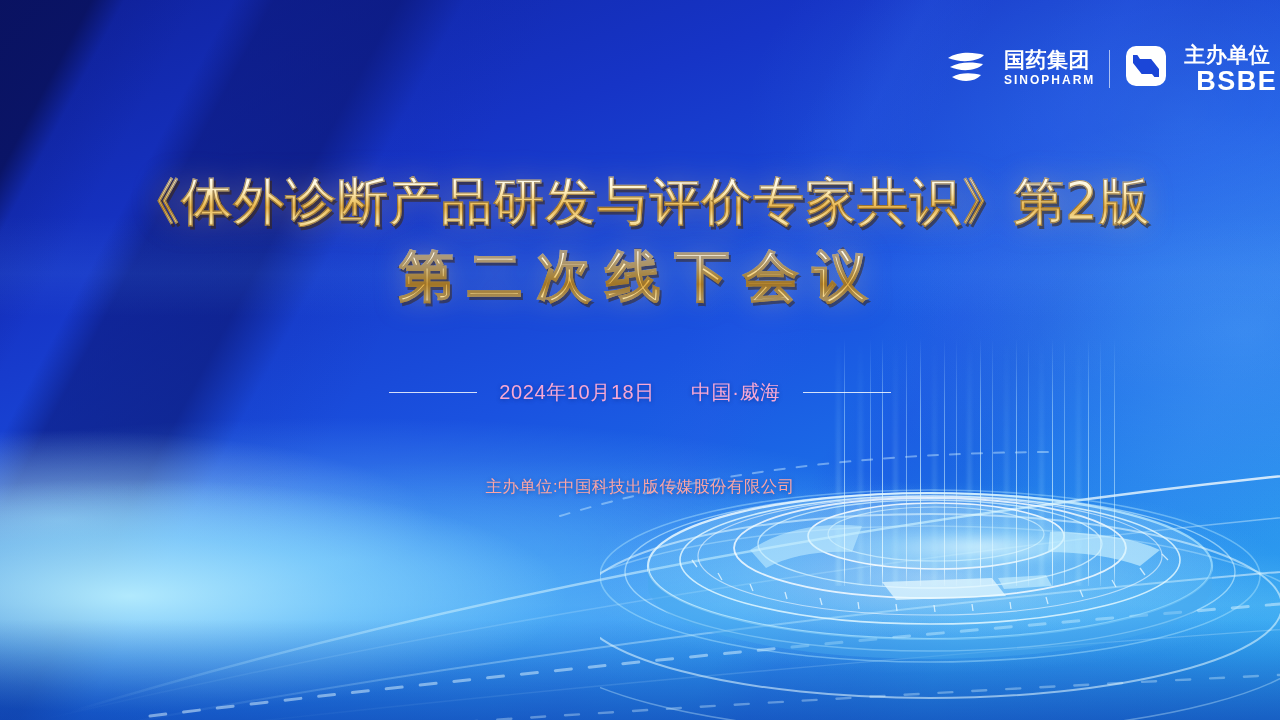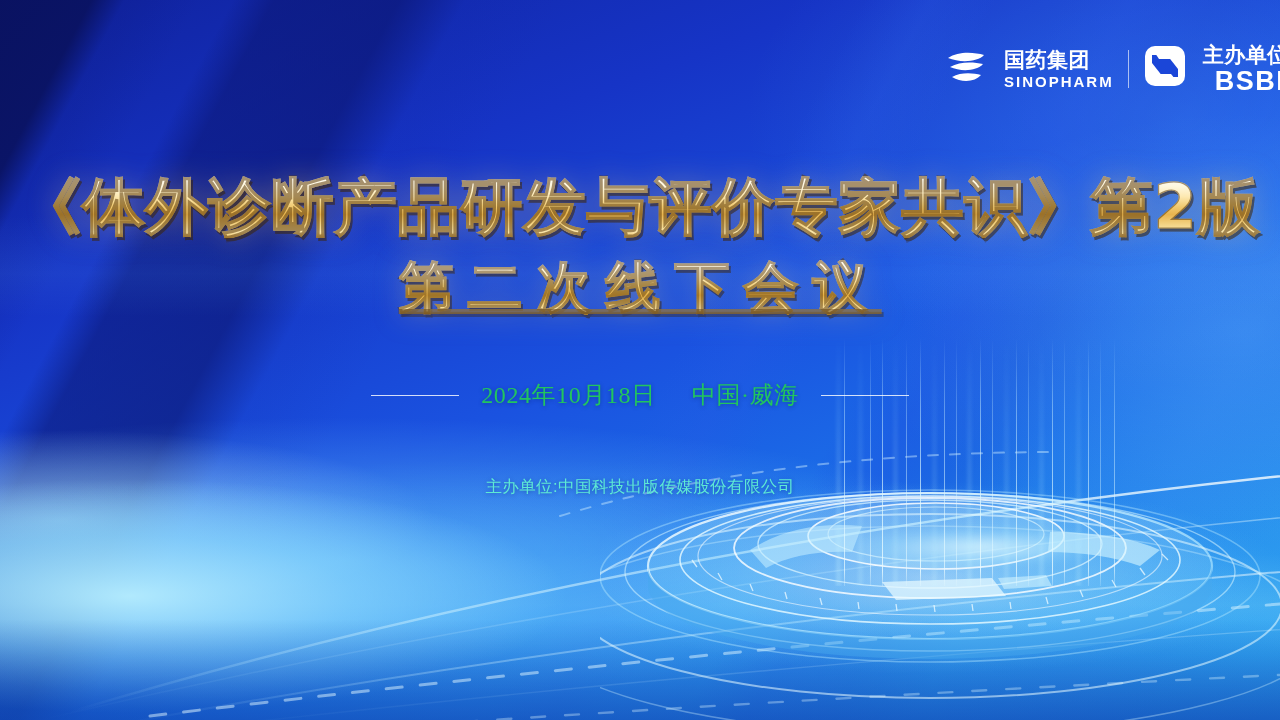--- a/index.html
+++ b/index.html
@@ -147,21 +147,21 @@
   }
   .logo-group { display: flex; gap: 16px; }
   .logo-txt { display: flex; flex-direction: column; line-height: 1; color: #fff; }
   .logo-cn {
     font-size: 21px;
     font-weight: bold;
     letter-spacing: 0.5px;
     white-space: nowrap;
   }
   .logo-en {
-    font-size: 15px;
+    font-size: 12px;
     font-weight: bold;
     letter-spacing: 2.0px;
     margin-top: 4px;
     white-space: nowrap;
   }
   .logo-en.big { font-size: 27px; letter-spacing: 1.5px; margin-top: 3px; margin-left: 12px; }
   #logo-divider {
     width: 1px;
     height: 38px;
     background: rgba(255,255,255,0.62);
@@ -169,22 +169,22 @@
 
   #title-wrap {
     position: absolute;
     left: 0;
     right: 0;
     top: 176px;
     text-align: center;
   }
   #main-title {
     font-family: "DejaVu Sans", "Liberation Sans", sans-serif;
-    font-size: 62px;
-    font-weight: bold;
+    font-size: 51px;
+    font-weight: normal;
     letter-spacing: 1px;
     line-height: 1;
     display: inline-block;
     background: linear-gradient(180deg,
       #fffdf4 0%,
       #fff8e0 16%,
       #fde9b2 33%,
       #f0c96e 50%,
       #e8b44e 62%,
       #f3d384 78%,
@@ -213,57 +213,55 @@
       #e6b044 64%,
       #f2d281 80%,
       #f9e6ad 92%,
       #e6b449 100%);
     -webkit-background-clip: text;
     background-clip: text;
     color: transparent;
     -webkit-text-stroke: 1.1px rgba(92,58,10,0.5);
     paint-order: stroke fill;
     filter: drop-shadow(2px 3px 0 rgba(60,36,6,0.5)) drop-shadow(0 0 14px rgba(255,214,120,0.25));
-    text-decoration: underline;
   }
 
   #meta-row {
     position: absolute;
     left: 0;
     right: 0;
     top: 379px;
     display: flex;
     align-items: center;
     justify-content: center;
     gap: 22px;
   }
   .meta-line {
     width: 88px;
     height: 1px;
     background: rgba(255,255,255,0.82);
   }
   .meta-text {
-    color: #22c55e;
-    font-size: 24px;
+    color: #f9a8d4;
+    font-size: 20px;
     letter-spacing: 0.6px;
     white-space: nowrap;
     text-shadow: 0 1px 4px rgba(0,30,110,0.45);
-    font-family: Liberation Serif, serif;
   }
   #meta-date { margin-right: 14px; }
 
   #orgs {
     position: absolute;
     left: 0;
     right: 0;
     top: 478px;
     text-align: center;
   }
   .org-line {
-    color: #5eead4;
+    color: #fca5a5;
     font-size: 16.5px;
     letter-spacing: 0.4px;
     line-height: 1;
     margin-bottom: 22px;
     white-space: nowrap;
     text-shadow: 0 1px 4px rgba(0,30,110,0.40);
   }
 </style>
 </head>
 <body>

